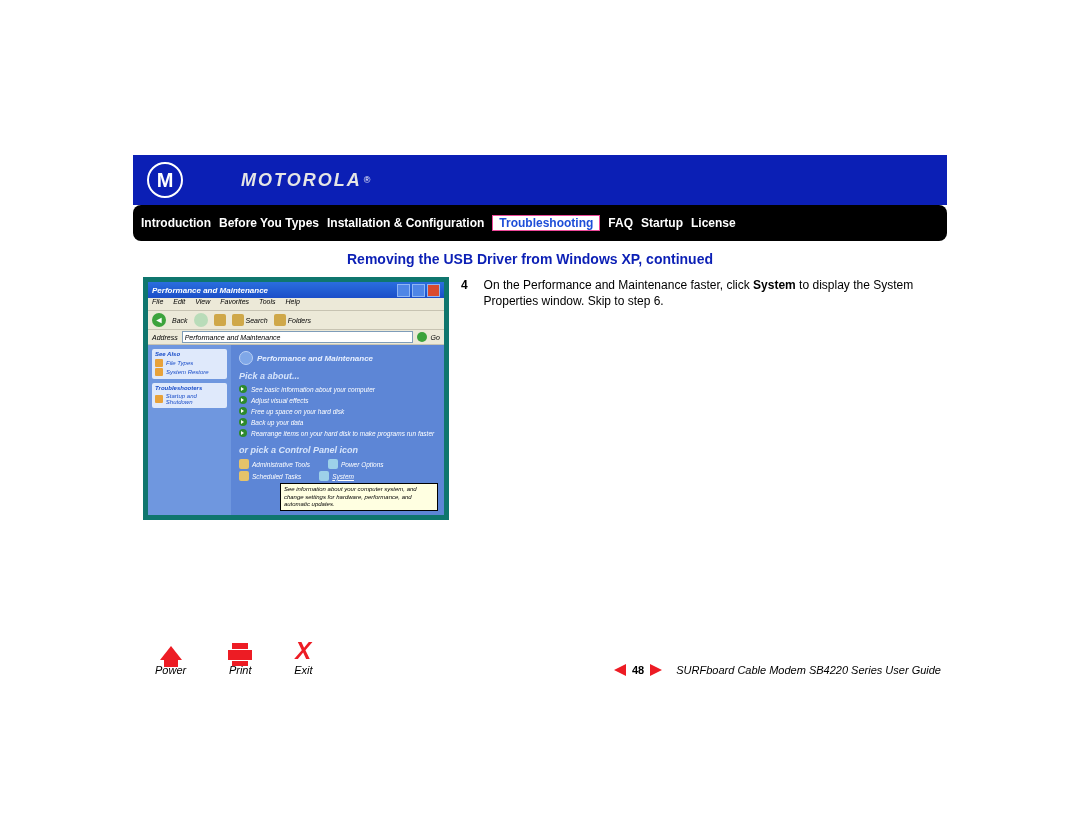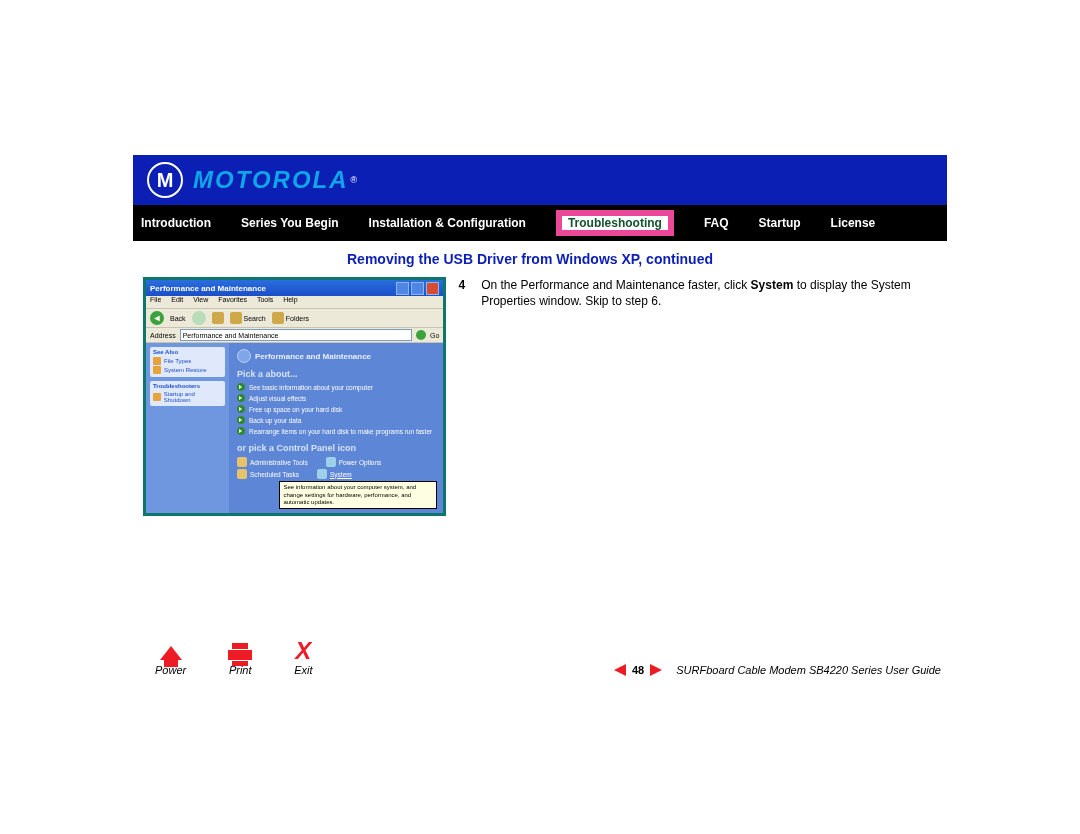--- a/index.html
+++ b/index.html
@@ -3,35 +3,35 @@
 <meta charset="utf-8">
 <style>
   html,body{margin:0;padding:0;background:#fff;font-family:Arial,Helvetica,sans-serif;}
   .stage{width:1080px;height:834px;position:relative;}
   .page{position:absolute;left:133px;top:155px;width:814px;height:525px;}
 
   
   .brand-bar{height:50px;background:#0b1fb5;display:flex;align-items:center;padding-left:14px;}
   .logo-ring{width:32px;height:32px;border:2px solid #fff;border-radius:50%;display:flex;align-items:center;justify-content:center;margin-right:10px;}
   .logo-m{color:#fff;font-weight:bold;font-size:20px;line-height:1;}
-  .brand-word{color:#0ea5e9;font-weight:900;font-style:italic;font-size:24px;letter-spacing:2px;}
+  .brand-word{color:#e5e5e5;font-weight:900;font-style:italic;font-size:18px;letter-spacing:2px;margin-left:48px;}
   .brand-reg{color:#fff;font-size:9px;margin-left:2px;vertical-align:super;}
 
-  .nav-bar{height:36px;background:#000;display:flex;align-items:center;padding:0 8px;gap:30px;font-size:12px;font-weight:bold;}
+  .nav-bar{height:36px;background:#000;display:flex;align-items:center;padding:0 8px;gap:8px;font-size:12px;font-weight:bold;border-radius:8px;}
   .nav-item{color:#fff;cursor:pointer;white-space:nowrap;}
-  .nav-item.active{background:#fff;color:#14532d;padding:0px 6px;border:6px solid #ec4899;}
+  .nav-item.active{background:#fff;color:#1d4ed8;padding:0px 6px;border:1px solid #ec4899;}
 
   
   .content{position:relative;padding:8px 10px 0 10px;}
   .section-title{color:#0b1fb5;font-weight:bold;font-size:14px;margin:2px 0 10px 170px;padding-left:34px;}
 
   .cols{display:flex;align-items:flex-start;gap:12px;}
 
   
-  .shot{width:300px;border:3px solid #0f766e;background:#e9e5d7;font-size:7px;color:#000;}
+  .shot{width:300px;border:5px solid #0f766e;background:#e9e5d7;font-size:7px;color:#000;font-style:italic;}
   .shot-title{height:16px;background:linear-gradient(#2a6ede,#1b4ec8);display:flex;align-items:center;padding:0 4px;color:#fff;justify-content:space-between;}
   .shot-title .t{font-weight:bold;font-size:8px;}
   .shot-title .btns{display:flex;gap:2px;}
   .shot-title .btns span{width:11px;height:11px;background:#4f86e6;border:1px solid #8fb6f4;display:inline-block;}
   .shot-title .btns span.close{background:#d94b2f;}
   .shot-menu{height:12px;background:#ece9d8;border-bottom:1px solid #c7c3b2;padding:0 4px;color:#000;}
   .shot-menu span{margin-right:8px;}
   .shot-tb{height:18px;background:#ece9d8;border-bottom:1px solid #c7c3b2;display:flex;align-items:center;padding:0 4px;gap:6px;}
   .tb-back{width:14px;height:14px;border-radius:50%;background:#3ca33c;color:#fff;display:flex;align-items:center;justify-content:center;font-size:9px;}
   .tb-fwd{width:14px;height:14px;border-radius:50%;background:#b9dcb9;}
@@ -97,21 +97,21 @@
     <div class="brand-bar">
       <div class="logo-ring">
         <span class="logo-m">M</span>
       </div>
       <span class="brand-word">MOTOROLA</span>
       <span class="brand-reg">®</span>
     </div>
 
     <div class="nav-bar">
       <span class="nav-item">Introduction</span>
-      <span class="nav-item">Series You Begin</span>
+      <span class="nav-item">Before You Types</span>
       <span class="nav-item">Installation &amp; Configuration</span>
       <span class="nav-item active">Troubleshooting</span>
       <span class="nav-item">FAQ</span>
       <span class="nav-item">Startup</span>
       <span class="nav-item">License</span>
     </div>
 
     <div class="content">
       <div class="section-title">Removing the USB Driver from Windows XP, continued</div>
 

